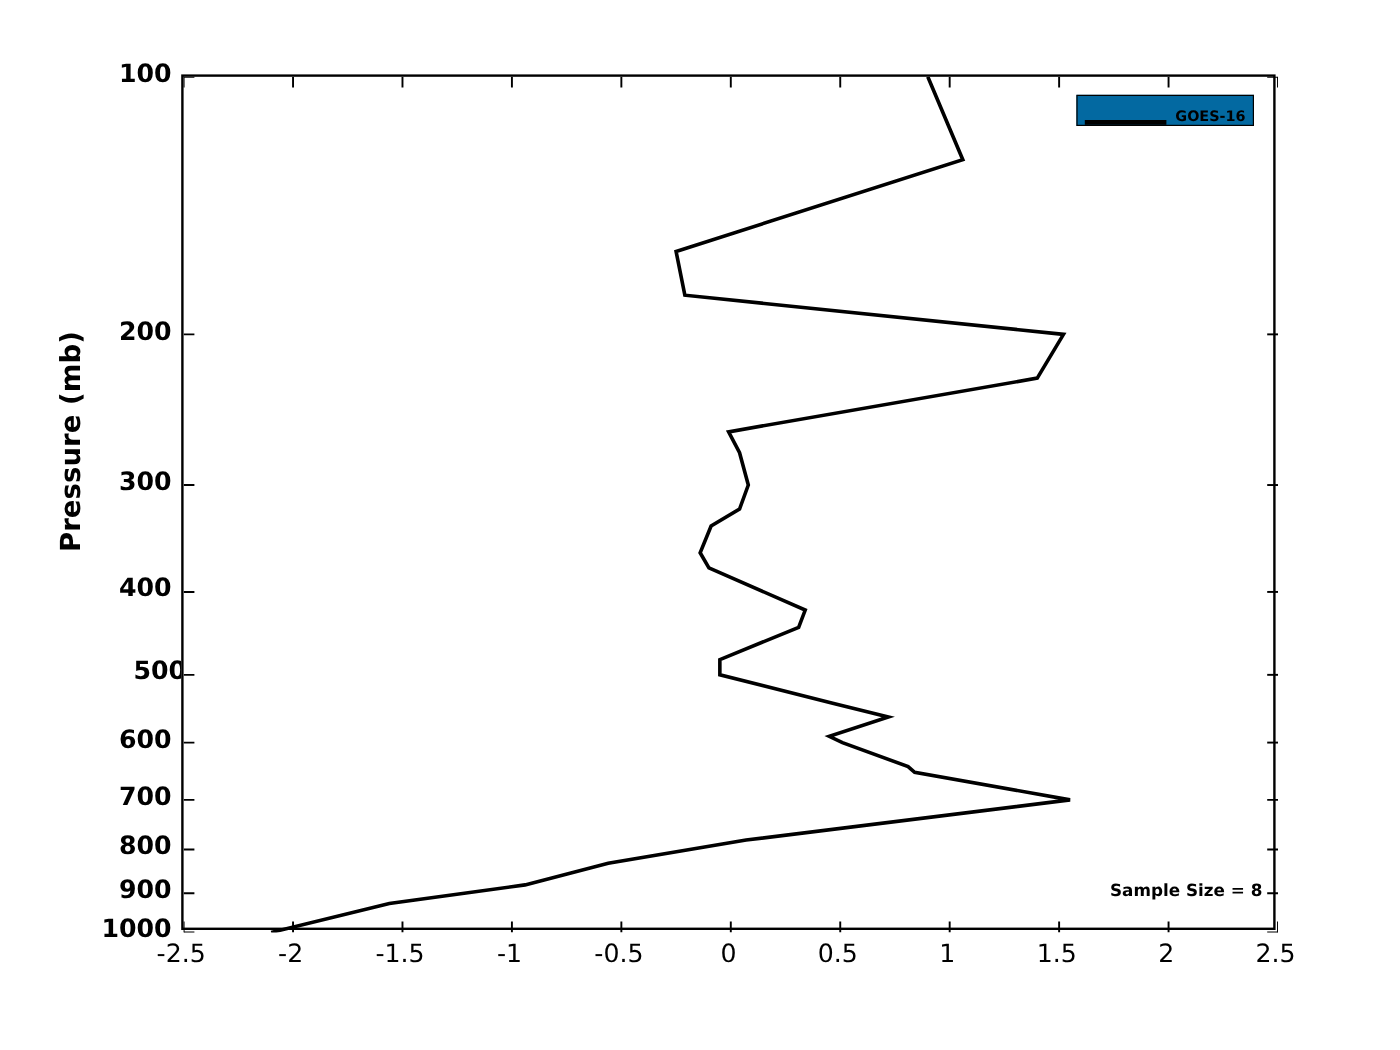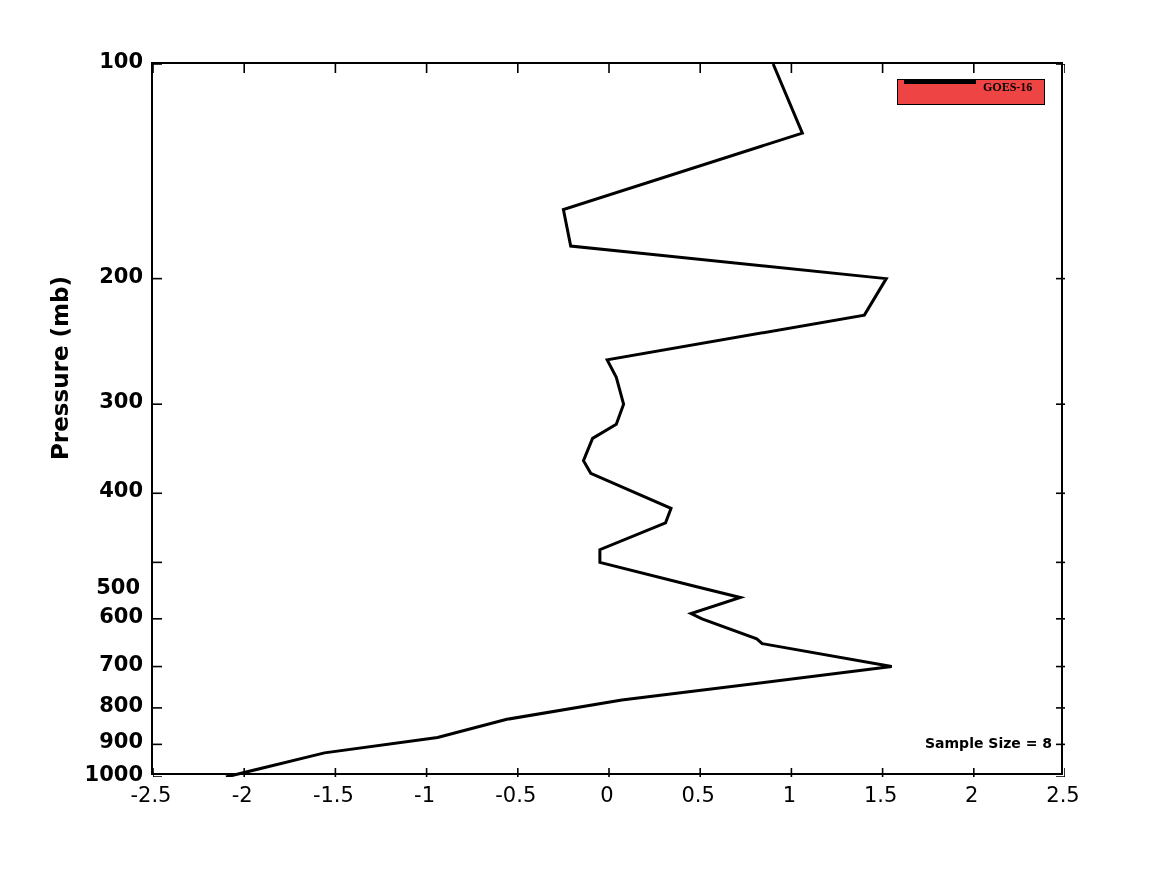--- a/index.html
+++ b/index.html
@@ -38,22 +38,22 @@
   }
   #xlabel-axis{
     position:absolute; left:0; top:812px; width:1167px;
     text-align:center; font-size:23px; font-weight:bold; white-space:nowrap;
   }
 
   
   #legend{
     position:absolute; left:897px; top:79px;
     width:148px; height:26px;
-    border:1.5px solid #000; background:#ef4444; box-sizing:border-box;
-    display:flex; align-items:flex-start; padding:0 6px;font-family:Liberation Serif, serif;
+    border:1.5px solid #000; background:#0369a1; box-sizing:border-box;
+    display:flex; align-items:flex-end; padding:0 6px;
   }
   #legend-swatch{
     width:72px; height:0; border-top:4px solid #000; margin-right:7px;
   }
   #legend-text{font-size:12px; font-weight:bold; white-space:nowrap;}
 
   
   #sample-size{
     position:absolute; left:925px; top:735px;
     font-size:14px; font-weight:bold; white-space:nowrap;
@@ -65,21 +65,21 @@
 <div id="root">
 
 
   <div id="ylabel-axis">Pressure (mb)</div>
 
   <div id="ytick-labels">
       <div class="ylab" style="left: 33px; top: 49px;">100</div>
       <div class="ylab" style="left: 33px; top: 263.634px;">200</div>
       <div class="ylab" style="left: 33px; top: 389.187px;">300</div>
       <div class="ylab" style="left: 33px; top: 478.269px;">400</div>
-      <div class="ylab" style="left: 30px; top: 547.366px; margin-top: 28px;">500</div>
+      <div class="ylab" style="left: 45px; top: 547.366px;">500</div>
       <div class="ylab" style="left: 33px; top: 603.822px;">600</div>
       <div class="ylab" style="left: 33px; top: 651.555px;">700</div>
       <div class="ylab" style="left: 33px; top: 692.903px;">800</div>
       <div class="ylab" style="left: 33px; top: 729.375px;">900</div>
       <div class="ylab" style="left: 33px; top: 762px;">1000</div>
     </div>
   <div id="xtick-labels">
       <div class="xlab" style="left: 91px; top: 783px;">-2.5</div>
       <div class="xlab" style="left: 182.2px; top: 783px;">-2</div>
       <div class="xlab" style="left: 273.4px; top: 783px;">-1.5</div>

